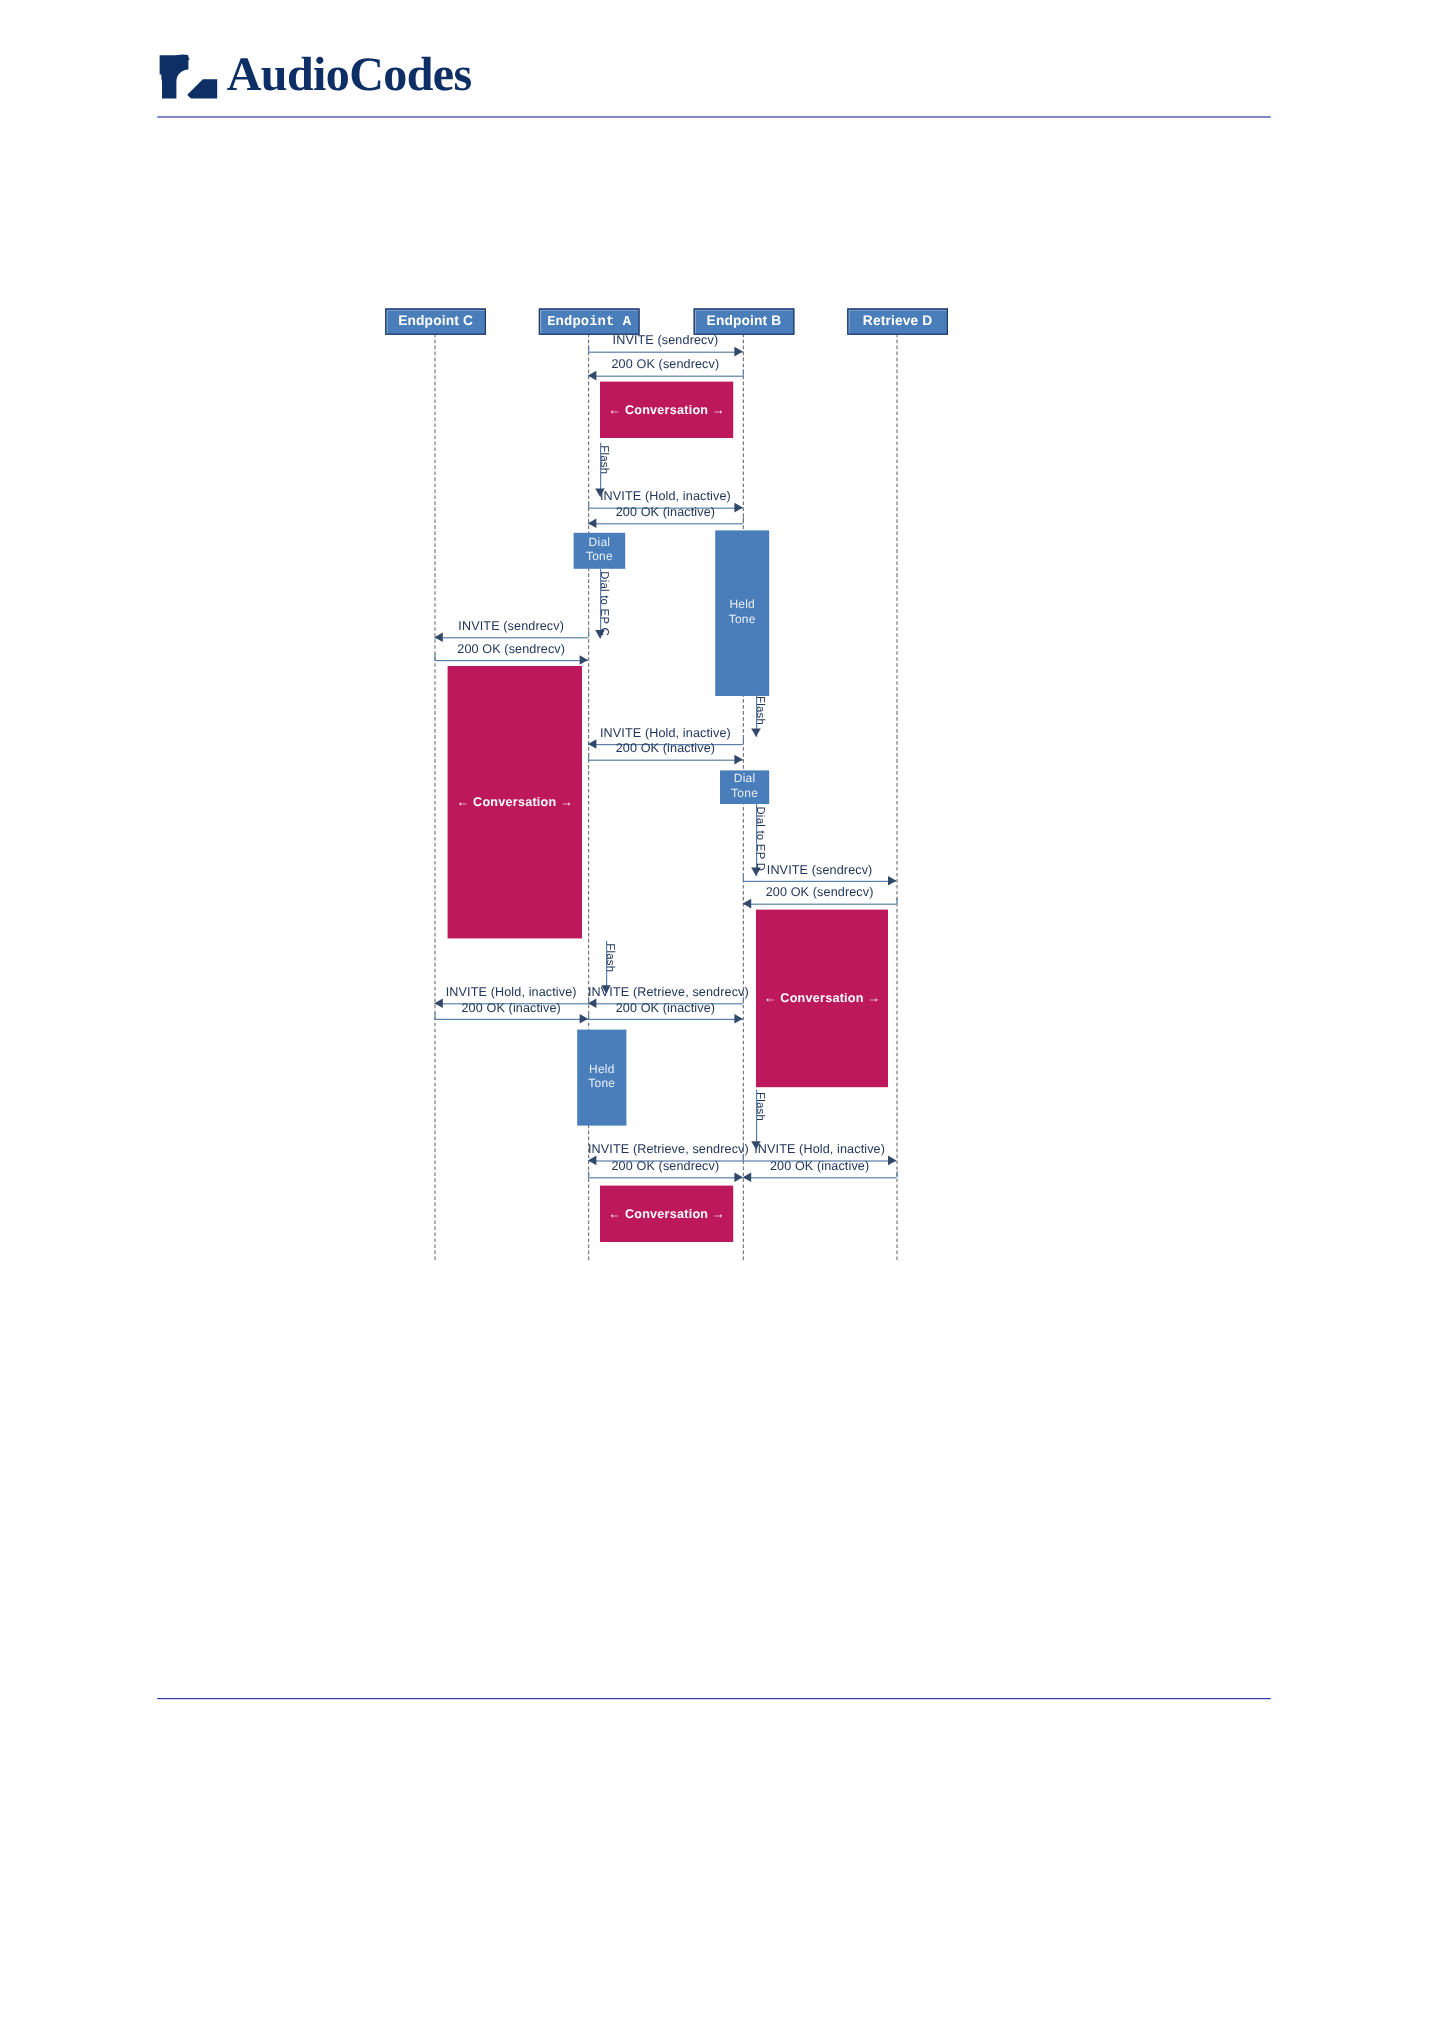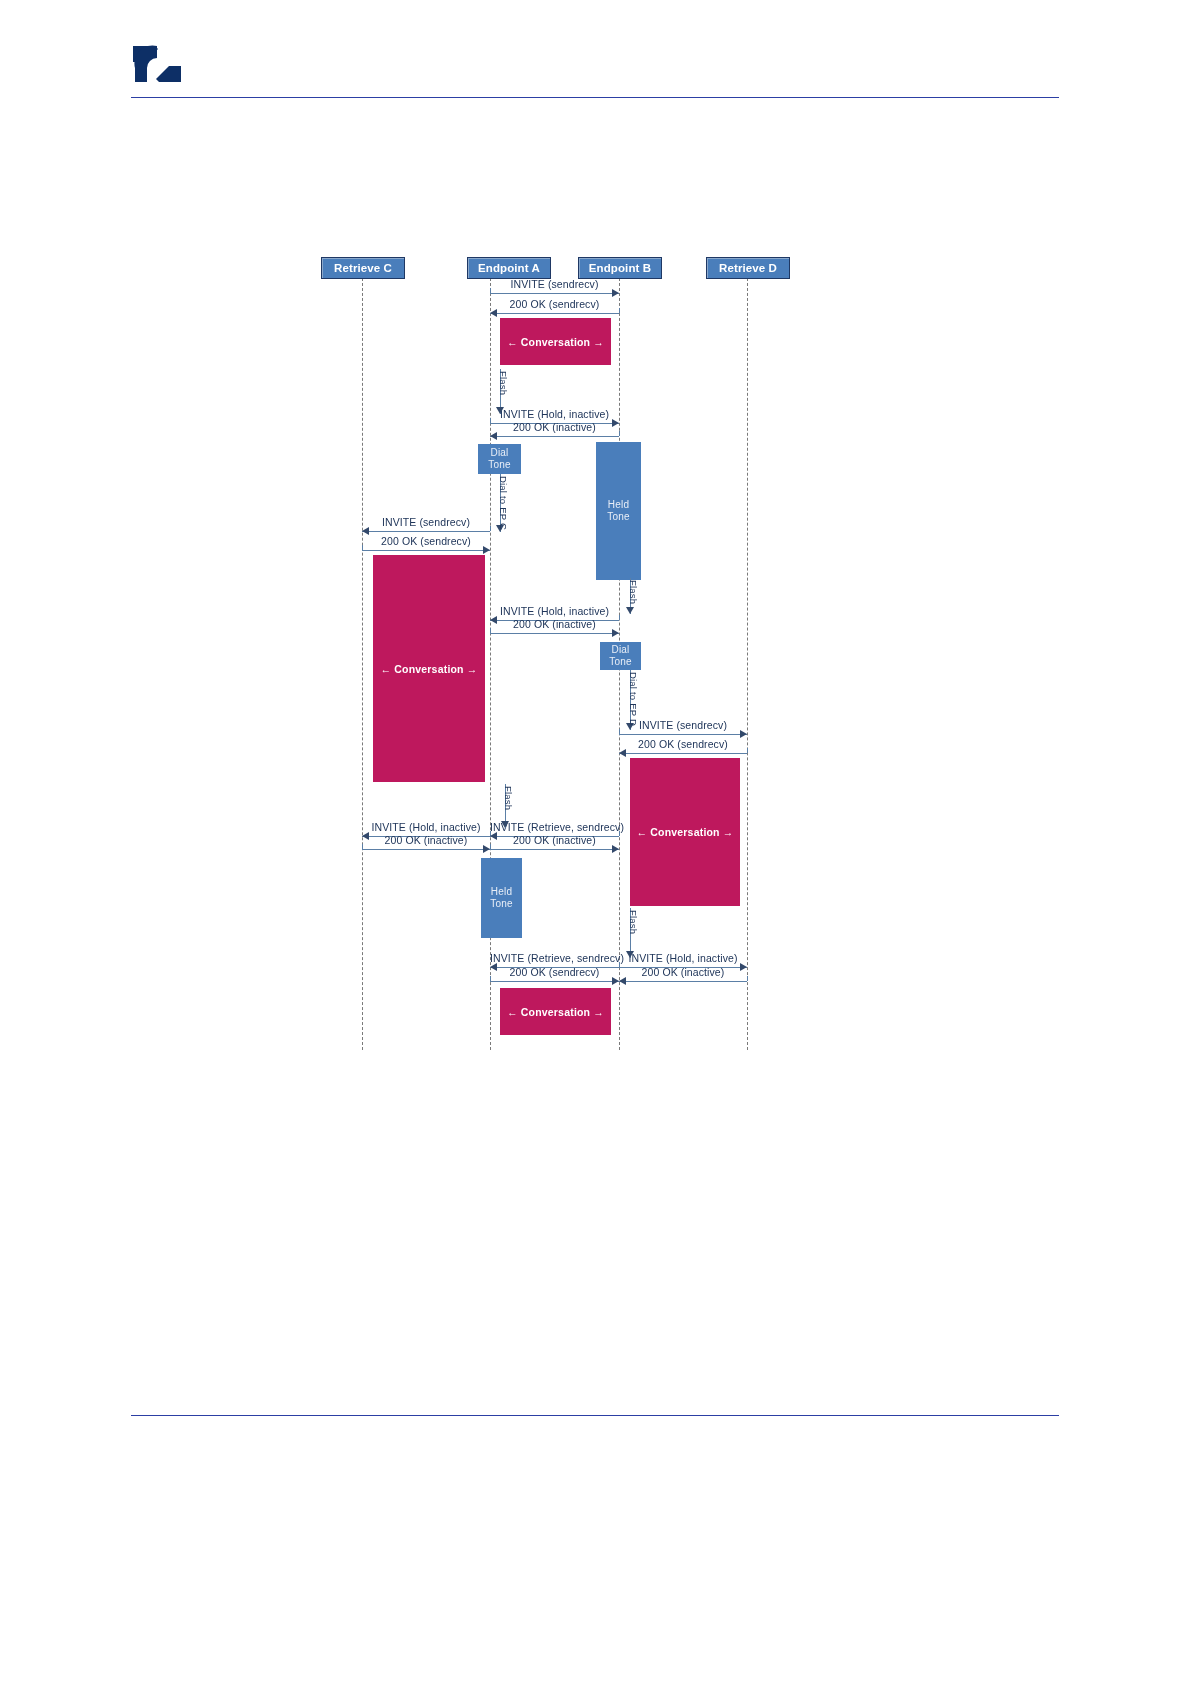--- a/index.html
+++ b/index.html
@@ -57,33 +57,34 @@
   <div id="logo">
     <div id="logo-mark">
       <svg width="52" height="44" viewBox="0 0 52 44" aria-hidden="true">
         <path d="M2 4 H30 L14 20 H2 Z" fill="#0d2f66"></path>
         <path d="M22 2 L34 2 L34 14 Z" fill="#ffffff"></path>
         <path d="M50 40 H22 L38 24 H50 Z" fill="#0d2f66"></path>
         <path d="M30 42 L18 42 L18 30 Z" fill="#ffffff"></path>
         <path d="M26 4 A18 18 0 0 0 4 26 L4 40 L16 40 L16 26 A10 10 0 0 1 26 16 Z" fill="#0d2f66"></path>
       </svg>
     </div>
+    <div id="logo-text">AudioCodes</div>
   </div>
   <div class="rule" id="header-rule"></div>
 </div>
 
 <div id="diagram">
     <div class="lifeline" style="left: 362px; top: 278px; height: 772px;"></div>
     <div class="lifeline" style="left: 490px; top: 278px; height: 772px;"></div>
     <div class="lifeline" style="left: 619px; top: 278px; height: 772px;"></div>
     <div class="lifeline" style="left: 747px; top: 278px; height: 772px;"></div>
     <div class="ep-head" style="left: 321px; top: 257px; width: 82px;">
-      <span>Retrieve C</span>
-    </div>
-    <div class="ep-head" style="left: 467px; top: 257px; width: 82px;">
+      <span>Endpoint C</span>
+    </div>
+    <div class="ep-head" style="left: 449px; top: 257px; width: 82px; font-family: Liberation Mono, monospace;">
       <span>Endpoint A</span>
     </div>
     <div class="ep-head" style="left: 578px; top: 257px; width: 82px;">
       <span>Endpoint B</span>
     </div>
     <div class="ep-head" style="left: 706px; top: 257px; width: 82px;">
       <span>Retrieve D</span>
     </div>
     <div class="conv" style="left: 500px; top: 318px; width: 111px; height: 47px;">
       <span>←  Conversation  →</span>

